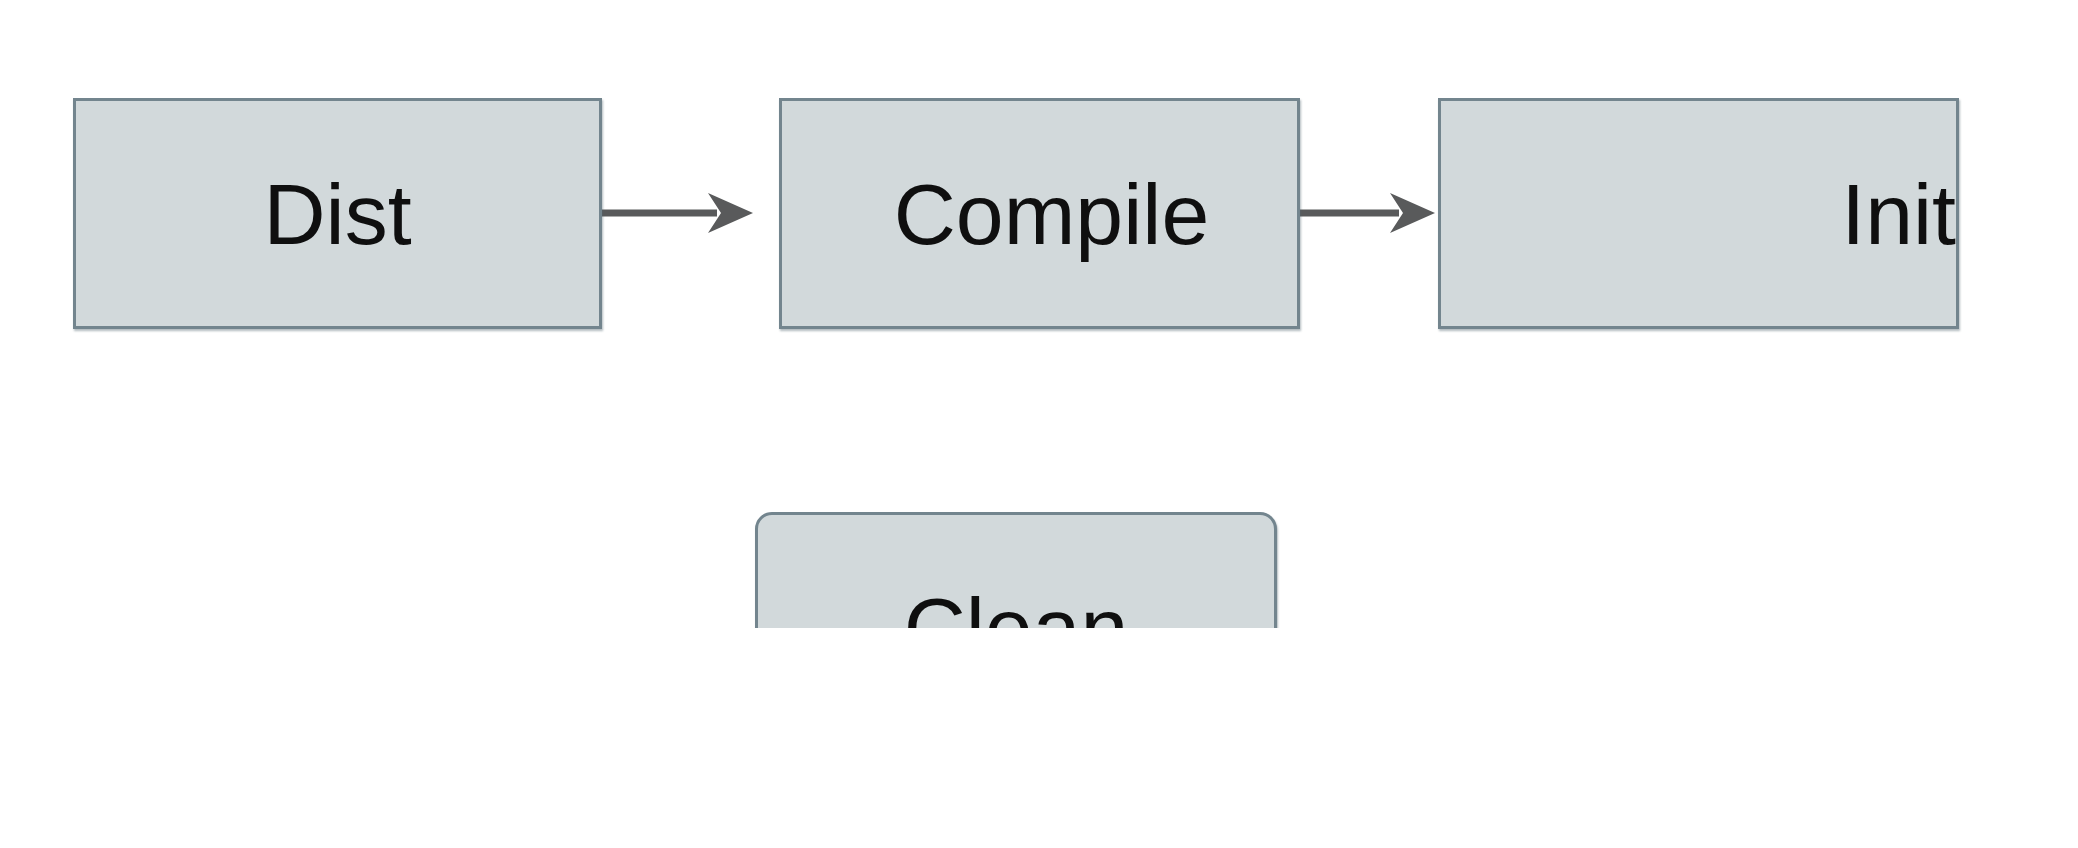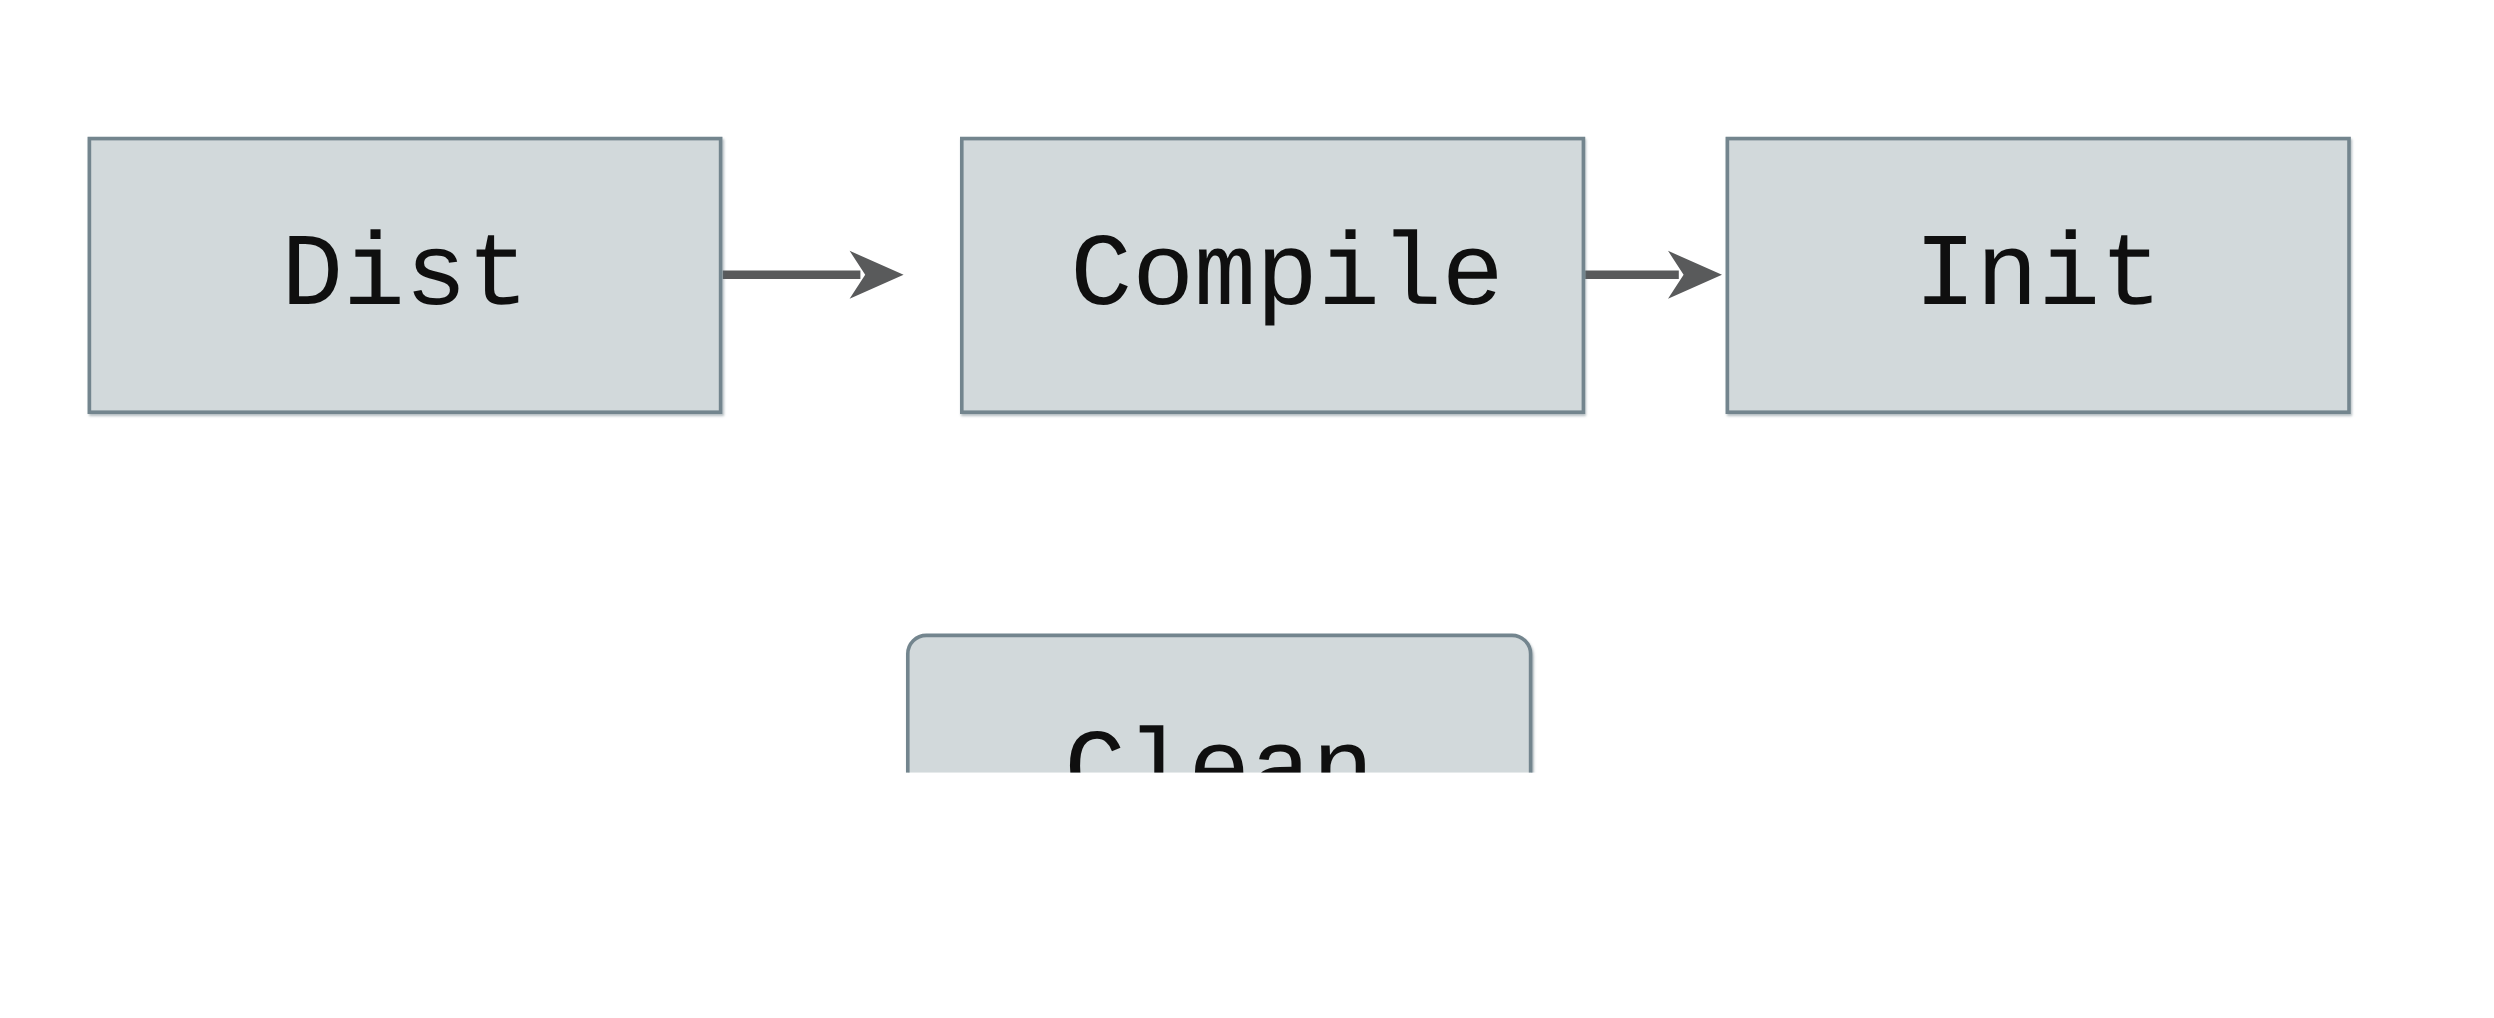--- a/index.html
+++ b/index.html
@@ -9,22 +9,21 @@
     --arrow-color:#595a5b;
     --text-color:#0f0f0f;
   }
   html,body{margin:0;padding:0;background:#fff;}
   .canvas{
     position:relative;
     width:2078px;
     height:628px;
     background:var(--background);
     overflow:hidden;
-    font-family:Liberation Mono, monospace;
-    margin-top:16px;
+    font-family:Liberation Sans, sans-serif;
   }
   .edges-layer{
     position:absolute;
     left:0; top:0;
     width:2078px;
     height:848px;
   }
   .edge line{
     stroke:var(--arrow-color);
     stroke-width:7;
@@ -42,22 +41,22 @@
     align-items:center;
     justify-content:center;
   }
   .node-label{
     font-size:86px;
     line-height:1;
     color:var(--text-color);
     white-space:nowrap;
   }
   .node-dist   { left:73px;   top:98px;  width:529px; height:231px; }
-  .node-compile{ left:800px;  top:98px;  width:521px; height:231px;padding-left:24px; }
-  .node-init   { left:1438px; top:98px;  width:521px; height:231px; }
+  .node-compile{ left:779px;  top:98px;  width:521px; height:231px;padding-left:24px; }
+  .node-init   { left:1438px; top:98px;  width:521px; height:231px;justify-content:flex-end; }
   .node-clean  { left:755px;  top:512px; width:522px; height:231px;border-radius:17px; }
 </style>
 </head>
 <body>
 
 <div class="canvas">
 
   <svg class="edges-layer" viewBox="0 0 2078 848" xmlns="http://www.w3.org/2000/svg">
     <g class="edge">
       <line x1="602" y1="213" x2="717" y2="213"></line>

